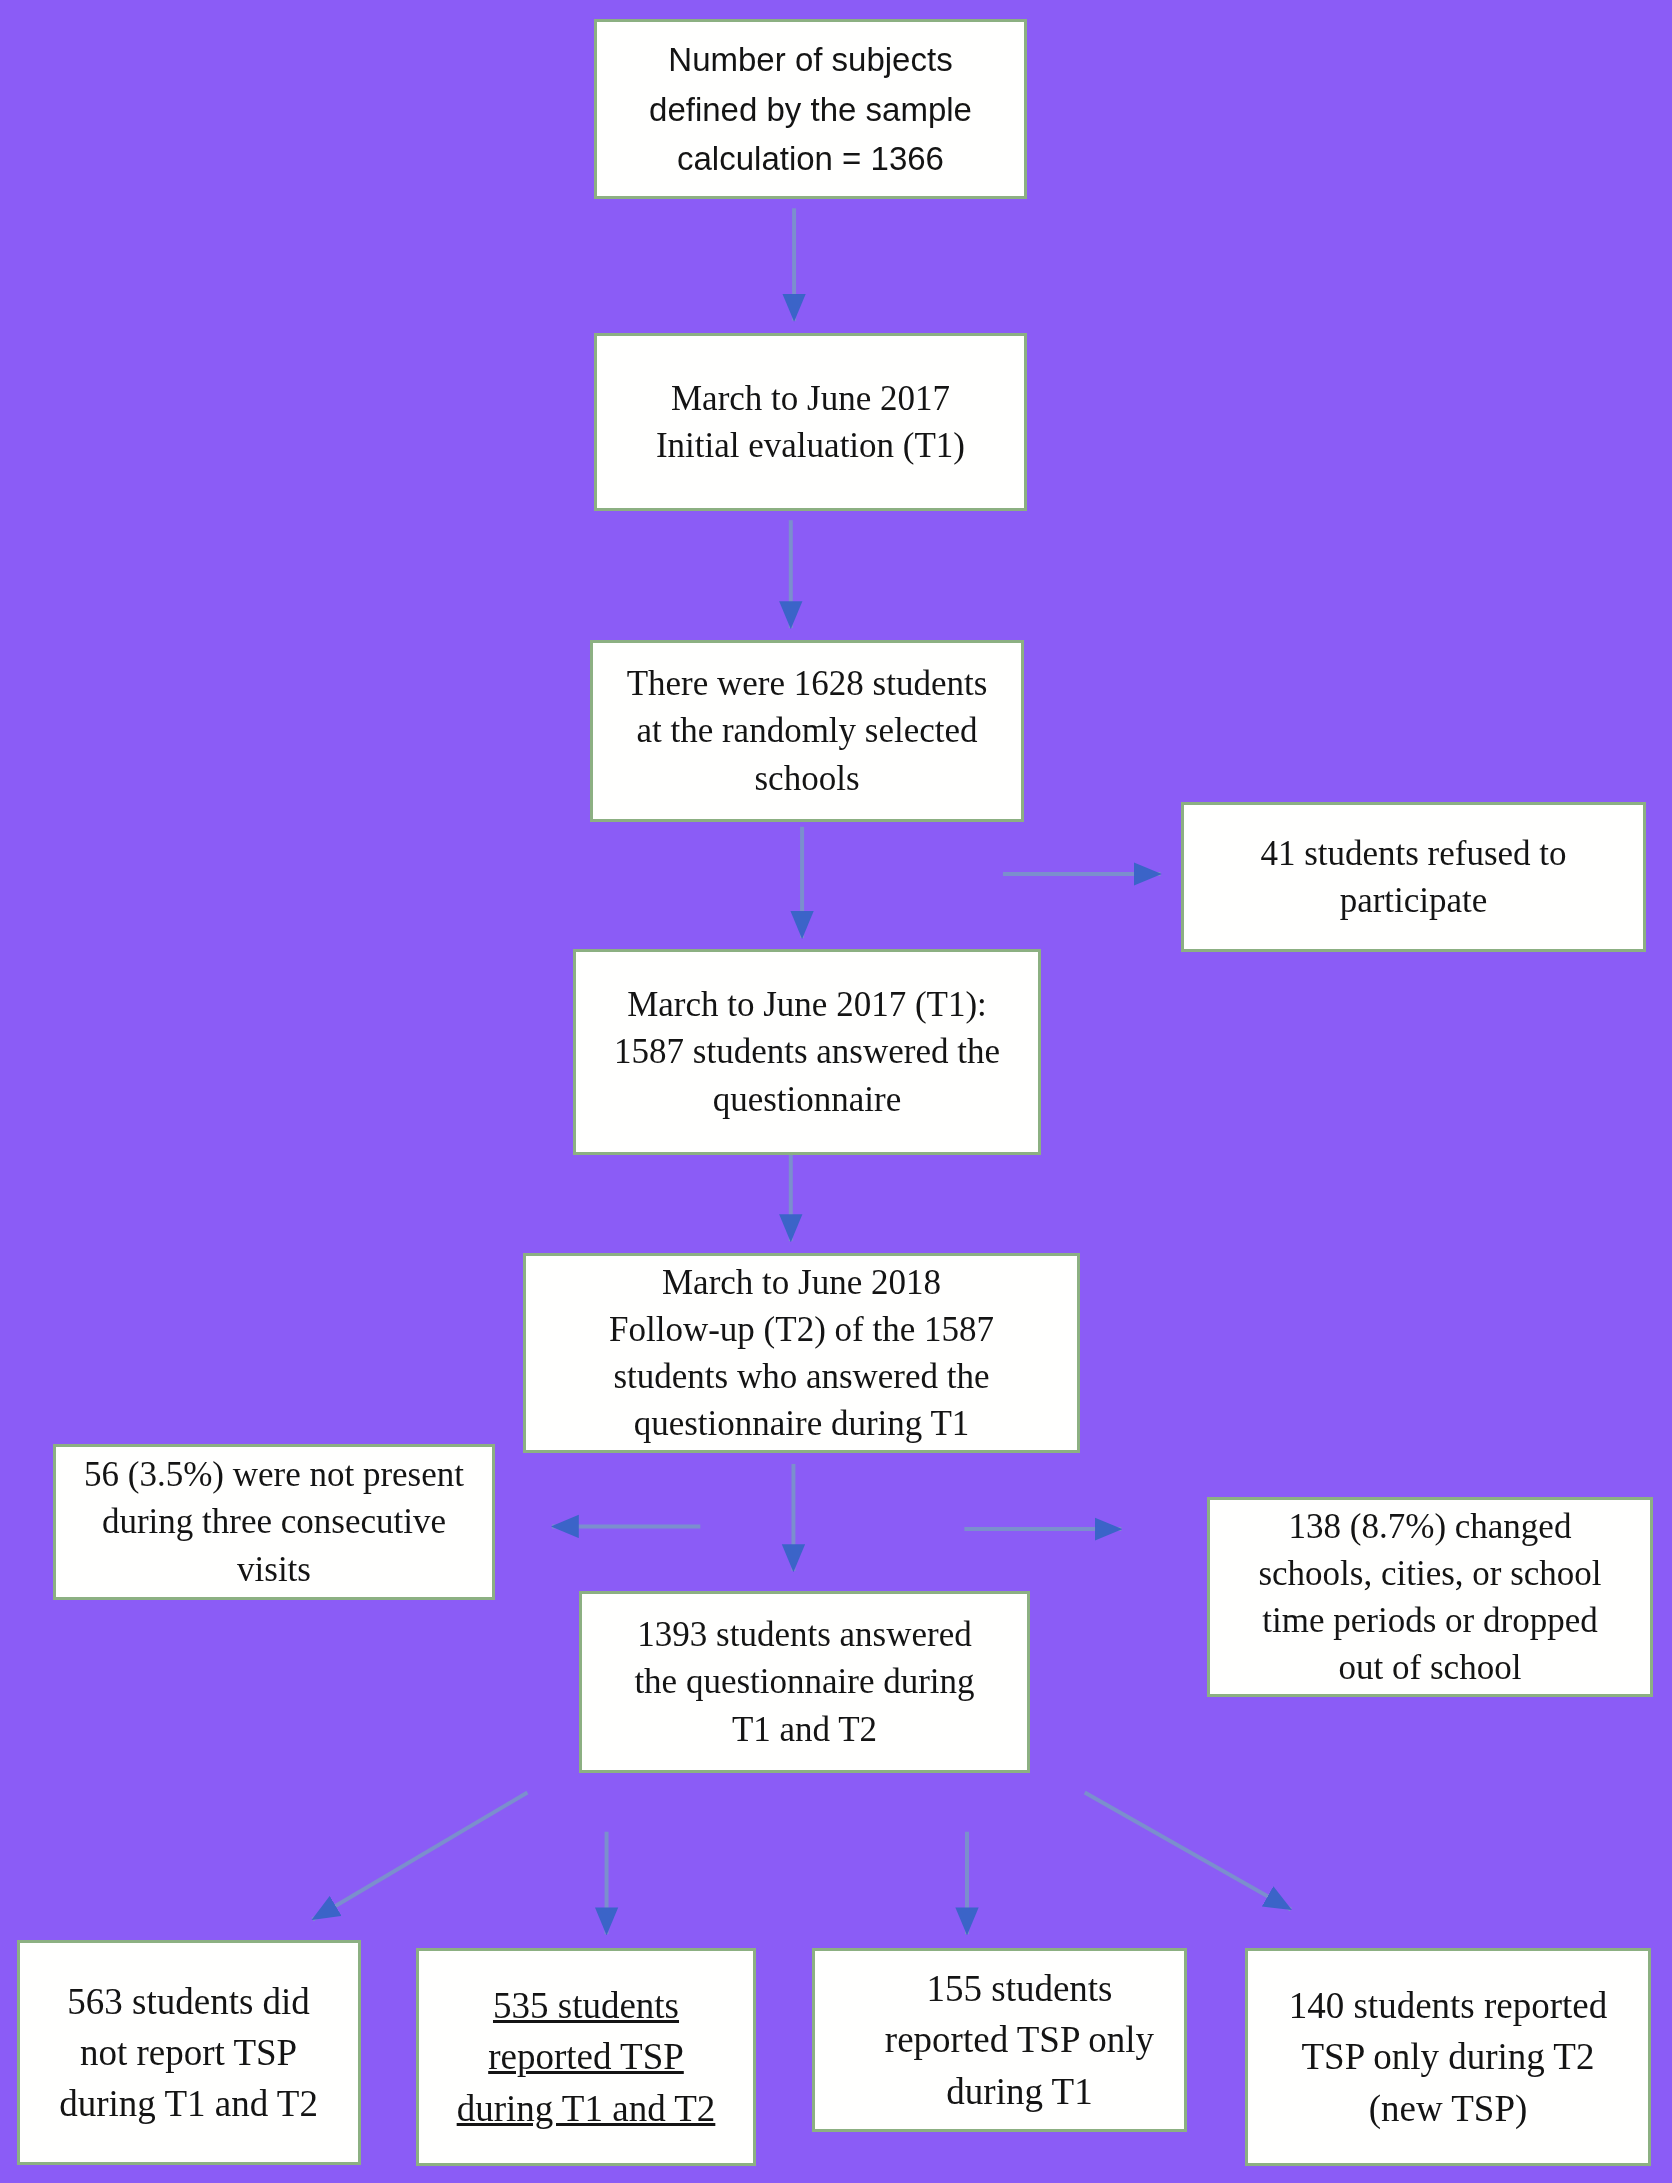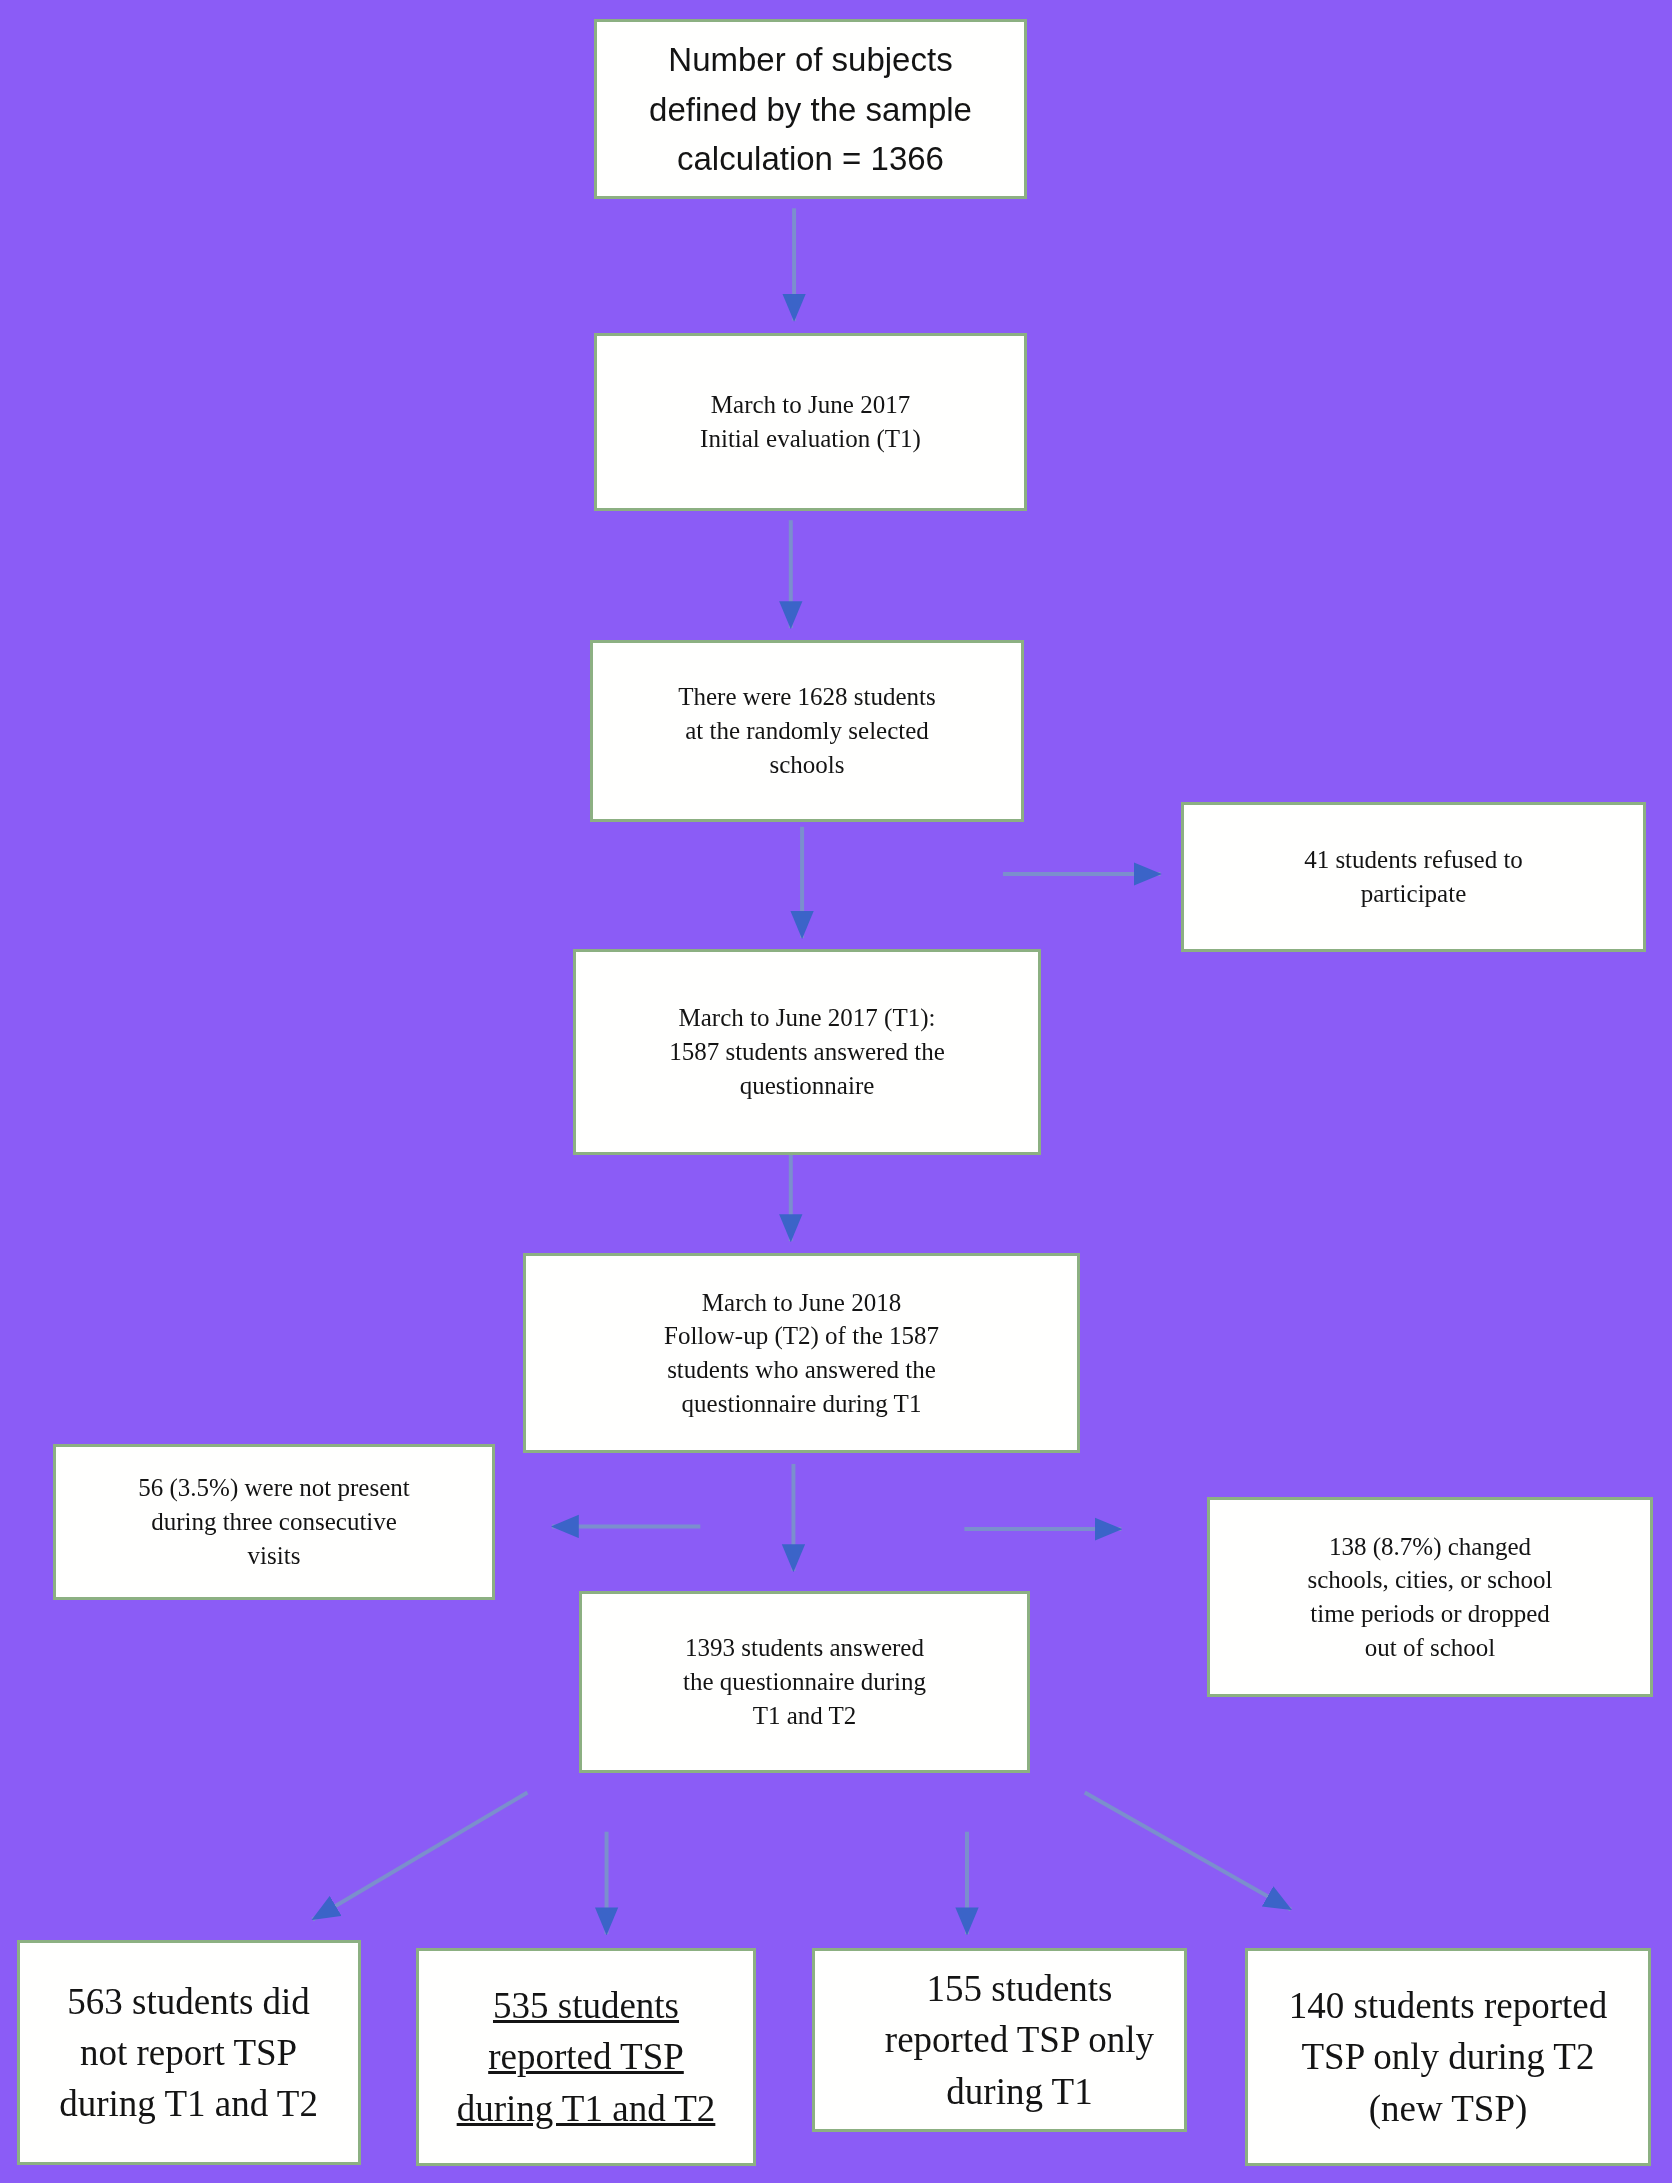--- a/index.html
+++ b/index.html
@@ -34,21 +34,21 @@
     background: #fffffe;
     display: flex;
     align-items: center;
     justify-content: center;
   }
   .node span {
     display: block;
     width: 100%;
     text-align: center;
     white-space: pre-line;
-    font-size: 25px;
+    font-size: 35px;
     line-height: 1.35;
   }
   .node.sans span {
     font-family: "Liberation Sans", sans-serif;
     font-size: 33px;
     line-height: 1.5;
   }
   .node.big span {
     font-size: 37px;
     line-height: 1.38;

